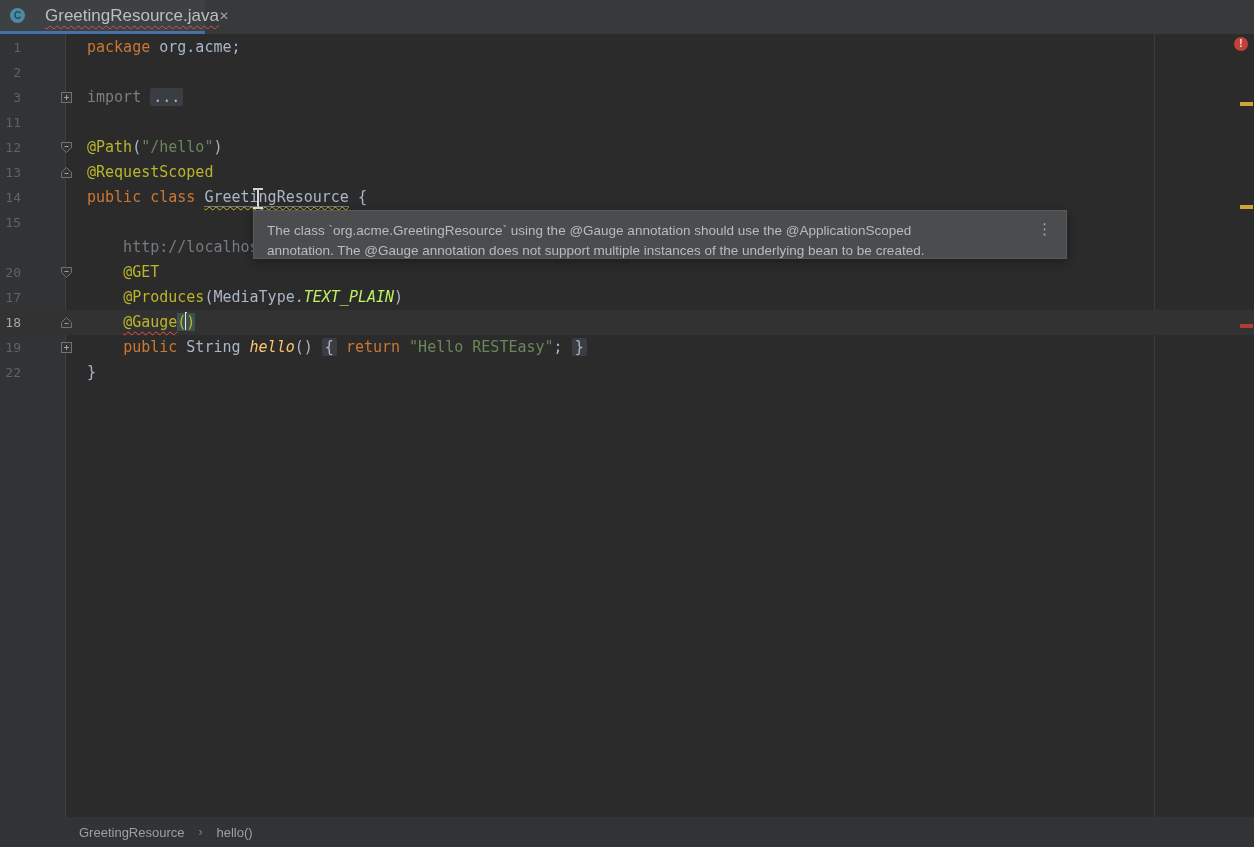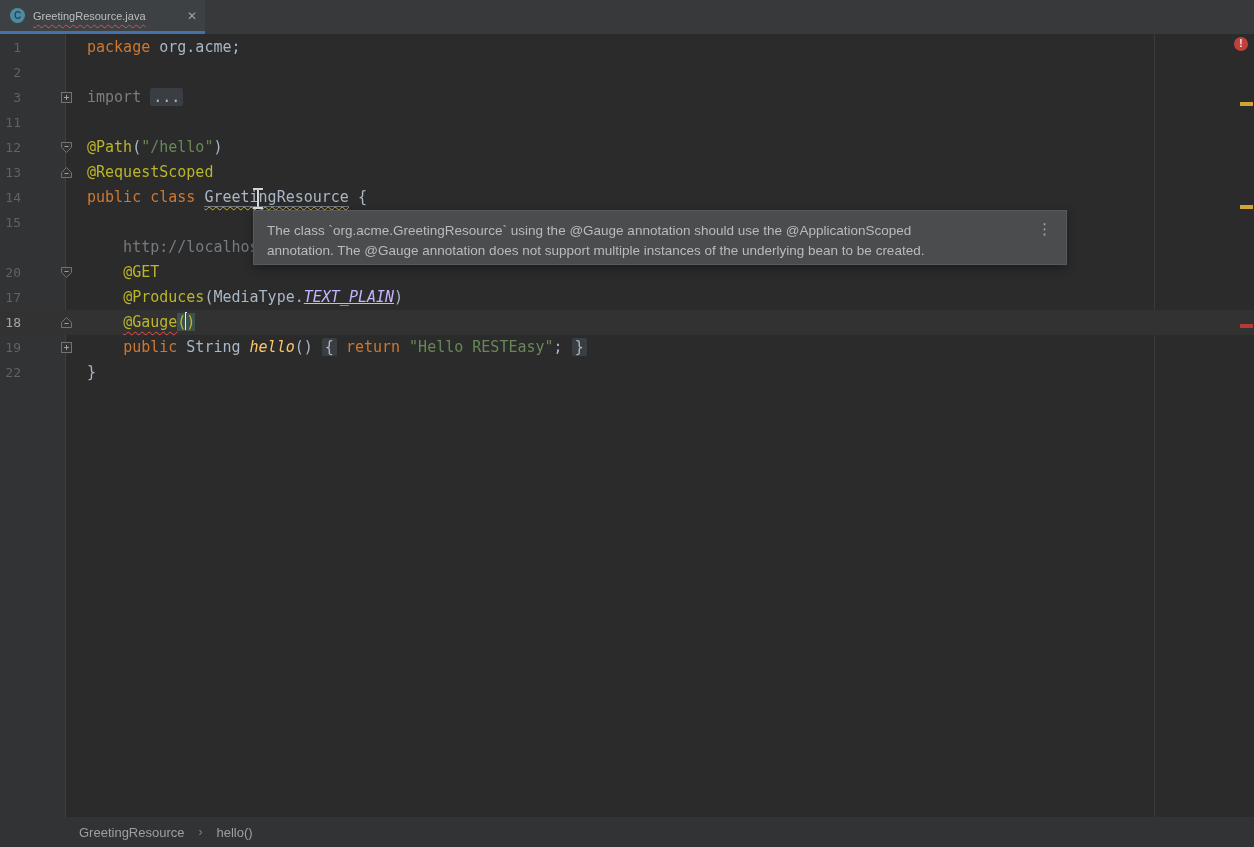--- a/index.html
+++ b/index.html
@@ -5,21 +5,21 @@
   * { margin:0; padding:0; box-sizing:border-box; }
   html,body { width:1254px; height:847px; background:#2b2b2b; overflow:hidden;
               font-family:"Liberation Sans", sans-serif; position:relative; }
 
   
   .topbar { position:absolute; left:0; top:0; width:1254px; height:34px; background:#37393b; display:flex; }
   .tab { width:205px; height:34px; background:#3e4143; border-bottom:3px solid #4472a8;
          display:flex; align-items:center; padding:0 8px 0 10px; cursor:default; }
   .class-icon { width:15px; height:15px; border-radius:50%; background:#4e8ba2; color:#1d4b57;
                 font-size:10px; font-weight:bold; line-height:15px; text-align:center; flex:none; }
-  .tab-label { margin-left:8px; color:#bcbec0; font-size:11px;
+  .tab-label { margin-left:20px; color:#bcbec0; font-size:17px;
                text-decoration-line:underline; text-decoration-style:wavy;
                text-decoration-color:#d25252; text-decoration-thickness:1px; text-underline-offset:4px; }
   .tab-close { margin-left:auto; color:#9fa3a5; font-size:12px; line-height:12px; }
 
   
   .editor { position:absolute; left:0; top:34px; width:1254px; height:783px; background:#2b2b2b; }
   .gutter-bg { position:absolute; left:0; top:0; bottom:0; width:66px; background:#313335;
                border-right:1px solid #3c4042; }
   .margin-guide { position:absolute; left:1154px; top:0; bottom:0; width:1px; background:#3a3d3f; }
 
@@ -32,21 +32,21 @@
   .row.current .lnum { color:#a4a6a8; }
   .fold-icon { position:absolute; left:60px; top:6px; width:13px; height:13px; }
 
   .code { flex:1; white-space:pre; font-family:"DejaVu Sans Mono", monospace;
           font-size:15px; line-height:25px; color:#a9b7c6; padding-left:20px; }
   .tok.kw   { color:#cc7832; }
   .tok.plain{ color:#a9b7c6; }
   .tok.ann  { color:#bbb529; }
   .tok.str  { color:#6a8759; }
   .tok.mth  { color:#ffc66d;font-style:italic; }
-  .tok.cst  { color:#c4b5fd; font-style:italic;text-decoration:underline; }
+  .tok.cst  { color:#bef264; font-style:italic; }
   .tok.gray { color:#7a7e83; }
   .tok.inlay{ color:#747b81; }
   .tok.foldbox { background:#3a3d41; border-radius:2px; padding:0 3px; color:#a9b7c6; }
   .tok.err  { text-decoration-line:underline; text-decoration-style:wavy;
               text-decoration-color:#f34d44; text-decoration-thickness:1px; text-underline-offset:4px;text-align:center; }
   .tok.warn { text-decoration-line:underline; text-decoration-style:wavy;
               text-decoration-color:#c9b82d; text-decoration-thickness:1px; text-underline-offset:4px;
               border-bottom:1px solid rgba(169,183,198,.55); }
   .tok.hl   { background:#3b514d; }
   .caret { display:inline-block; width:2px; height:18px; background:#e8e8e8;
@@ -54,21 +54,21 @@
 
   
   .badge-error { position:absolute; left:1234px; top:3px; width:14px; height:14px; border-radius:50%;
                  background:#c0413a; color:#efefef; font-size:10px; font-weight:bold;
                  line-height:14px; text-align:center; }
   .stripe-mark { position:absolute; left:1240px; width:13px; height:4px; }
   .stripe-mark.warning { background:#d0a437; }
   .stripe-mark.error   { background:#b23c35; }
 
   
-  .tooltip { position:absolute; left:253px; top:176px; width:814px; height:55px;
+  .tooltip { position:absolute; left:253px; top:176px; width:814px; height:49px;
              background:#4a4c4e; border:1px solid #585b5d; box-shadow:0 3px 10px rgba(0,0,0,.35);
              padding:10px 44px 0 13px; font-size:13.5px; line-height:20px; color:#b9bbbd; }
   .tooltip-more { position:absolute; right:14px; top:10px; color:#a7abad; font-size:15px;
                   line-height:15px; letter-spacing:0; }
 
   
   .ibeam { position:absolute; left:251px; top:154px; width:14px; height:21px; }
   .ibeam div { position:absolute; background:#d4d6d7; box-shadow:0 0 1px rgba(0,0,0,.7); }
   .ibeam .stem { left:6px; top:2px; width:2px; height:17px; }
   .ibeam .bar  { left:2px; width:10px; height:2px; }

